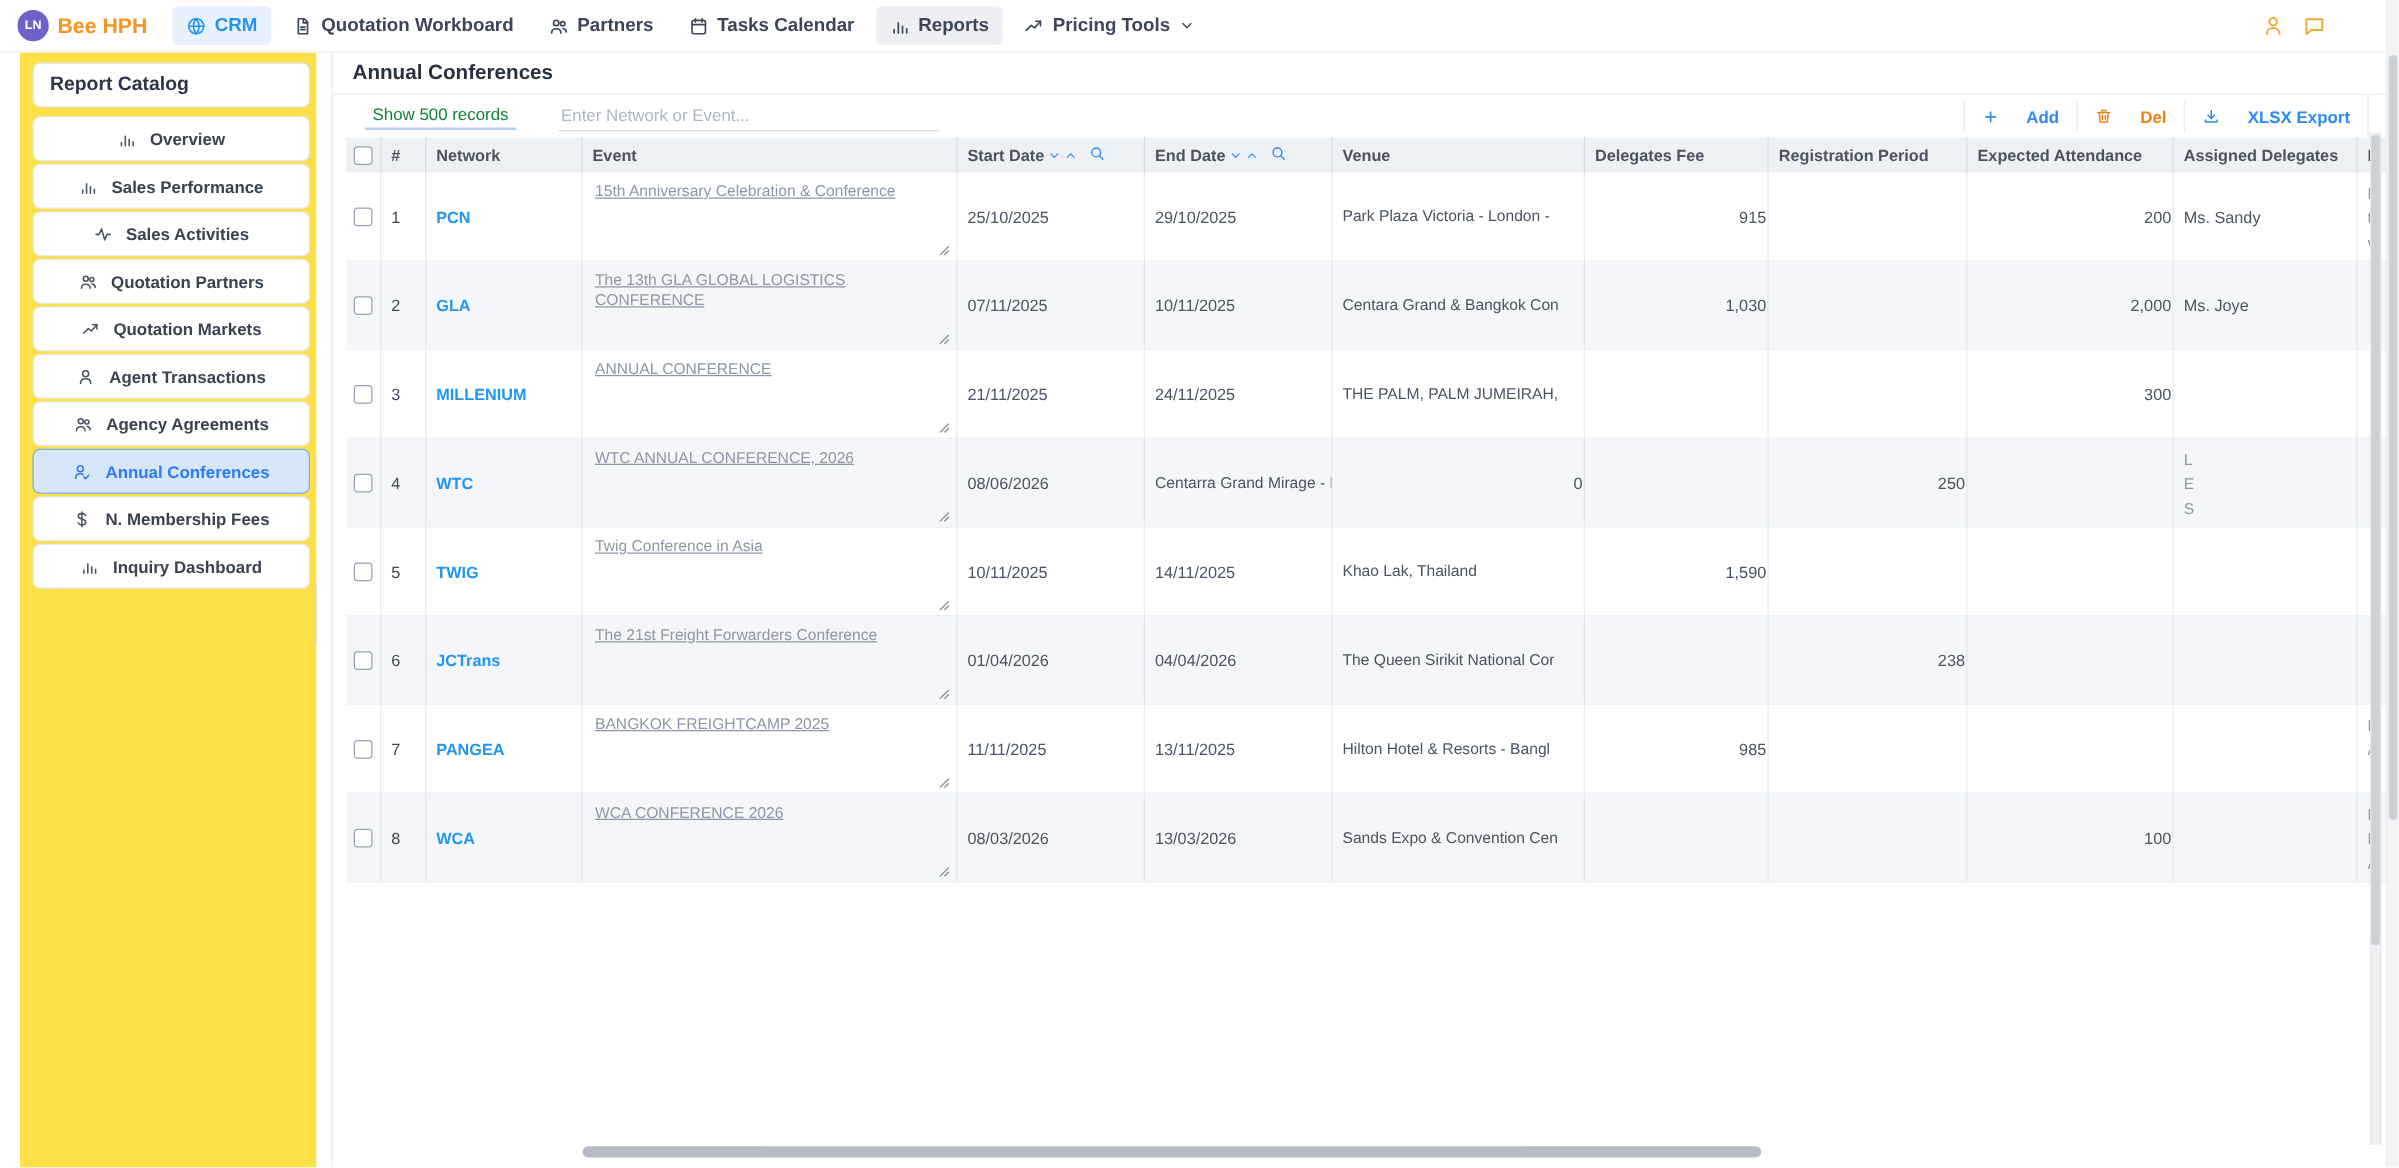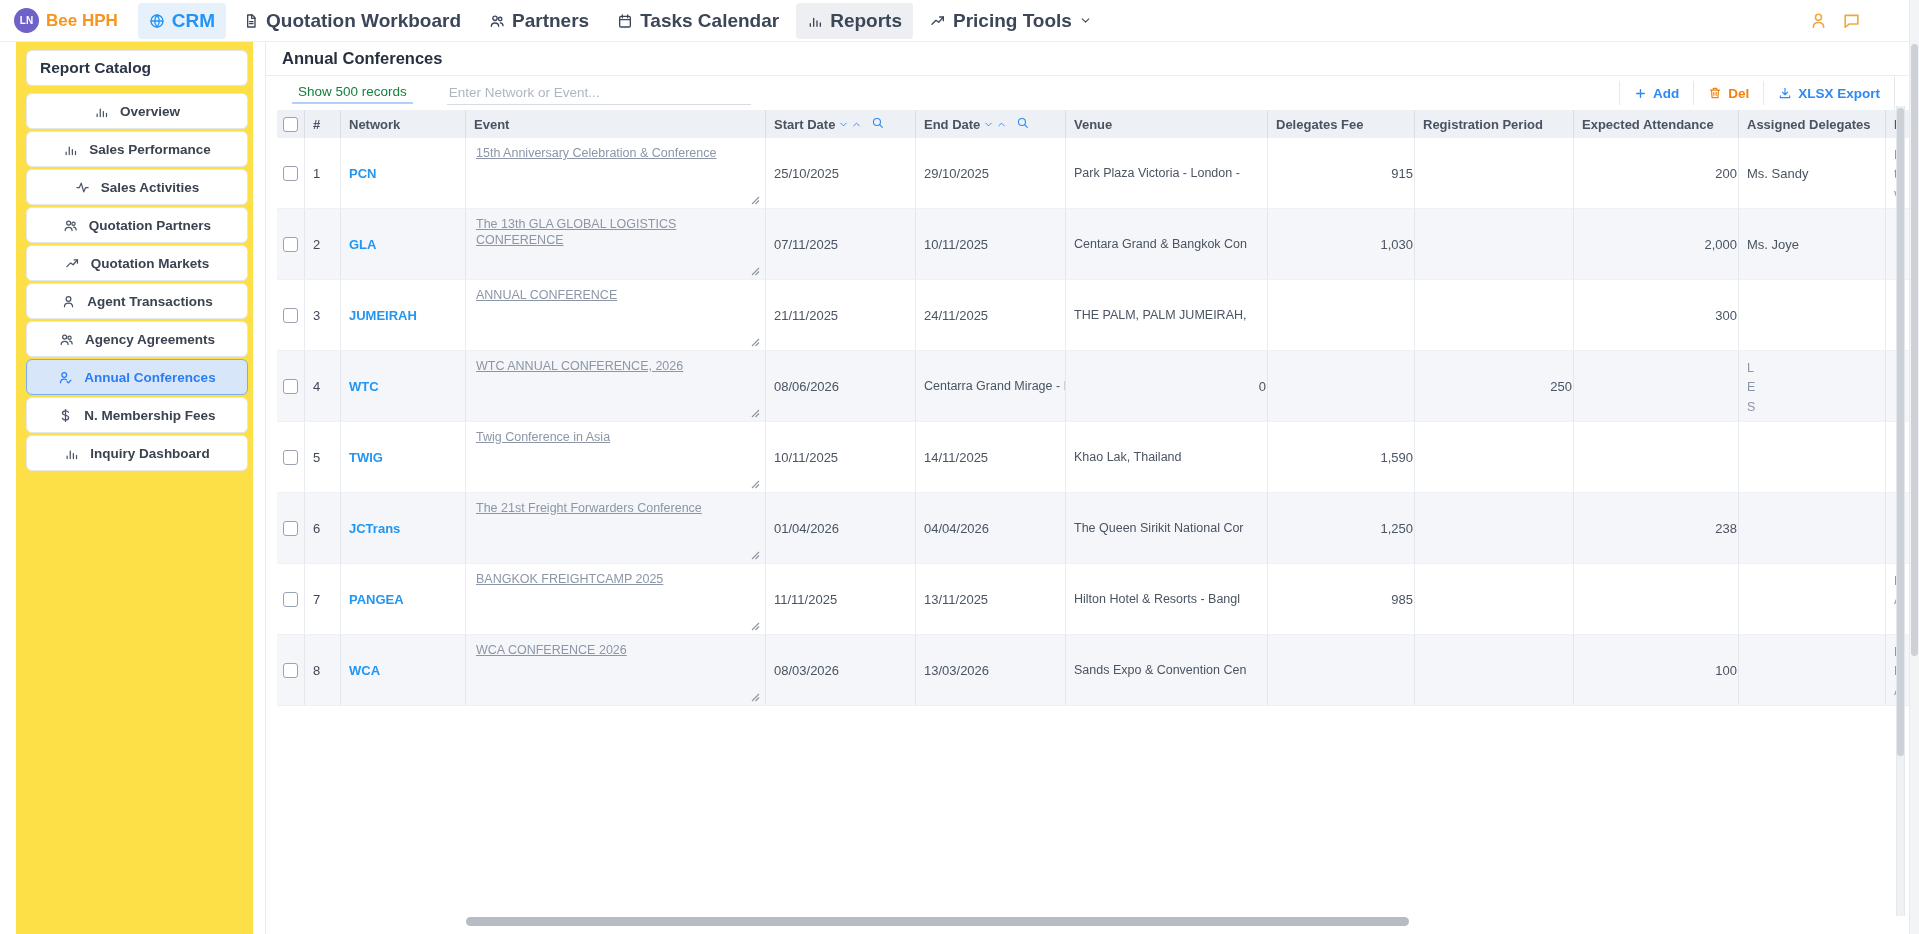--- a/index.html
+++ b/index.html
@@ -9,21 +9,21 @@
     -webkit-font-smoothing:antialiased;
   }
   
   .topnav{position:absolute;top:0;left:0;right:10px;height:42px;background:#fff;
     display:flex;align-items:center;padding:0 14px;gap:4px;border-bottom:1px solid #eceef2;z-index:5;box-sizing:border-box;}
   .brand{display:flex;align-items:center;gap:7px;margin-right:16px;}
   .avatar{width:25px;height:25px;border-radius:50%;background:#6e61c8;color:#fff;font-size:10px;
     font-weight:bold;display:flex;align-items:center;justify-content:center;}
   .brand-name{font-size:17px;font-weight:800;color:#f7941d;white-space:nowrap;}
   .nav-item{display:flex;align-items:center;gap:7px;padding:7px 11px;border-radius:4px;
-    font-size:19px;font-weight:700;color:#3c4659;cursor:pointer;white-space:nowrap;}
+    font-size:15px;font-weight:700;color:#3c4659;cursor:pointer;white-space:nowrap;}
   .nav-item .icon{display:flex;color:#3c4659;}
   .nav-item.primary{color:#2494f4;background:#e7f1fc;}
   .nav-item.primary .icon{color:#2494f4;}
   .nav-item.selected{background:#edeff3;}
   .nav-right{margin-left:auto;display:flex;align-items:center;gap:14px;color:#f3a63c;margin-right:34px;}
   .nav-right .icon{display:flex;cursor:pointer;}
   
   .sidebar{position:absolute;top:42px;left:16px;width:242px;bottom:0;background:#fde047;
     padding:8px 10px;box-sizing:border-box;}
   .catalog-title{background:#fff;border:1px solid #e0e4e9;border-radius:6px;padding:8px 13px;
@@ -41,21 +41,21 @@
     overflow:hidden;}
   .page-title{height:33px;display:flex;align-items:center;padding:0 16px;font-size:16.5px;
     font-weight:800;color:#27303f;border-bottom:1px solid #eaedf1;}
   .toolbar{height:34px;display:flex;align-items:center;padding:0 14px;}
   .show-records{font-size:13.5px;font-weight:400;color:#15803d;margin-left:12px;
     border-bottom:2px solid #b3d0fa;padding:2px 6px 3px;cursor:pointer;white-space:nowrap;}
   .search-input{margin-left:34px;width:300px;border:none;outline:none;border-bottom:1px solid #d8dce2;
     font-size:13.5px;padding:4px 2px;color:#3a4354;background:transparent;font-family:inherit;}
   .search-input::placeholder{color:#aeb6c2;}
   .toolbar-actions{margin-left:auto;display:flex;align-items:center;height:100%;border-right:1px solid #e5e8ed;}
-  .action-btn{display:flex;align-items:center;gap:6px;font-size:13.5px;font-weight:700;
+  .action-btn{display:flex;align-items:center;gap:22px;font-size:13.5px;font-weight:700;
     padding:0 14px;height:24px;border-left:1px solid #e5e8ed;cursor:pointer;white-space:nowrap;}
   .action-btn .icon{display:flex;}
   .btn-blue{color:#2f89f5;}
   .btn-orange{color:#ef8212;}
   
   .grid{--cols:28px 36px 125px 300px 150px 150px 202px 147px 159px 165px 147px 60px;
     margin-left:11px;width:1669px;position:relative;}
   .grid-header{display:grid;grid-template-columns:var(--cols);background:#edf0f4;height:28px;}
   .hcell{display:flex;align-items:center;padding:0 8px;font-size:13px;font-weight:700;color:#4a5361;
     border-right:1px solid #dadee4;white-space:nowrap;overflow:hidden;box-sizing:border-box;}
@@ -423,21 +423,21 @@
             <div class="cell"></div>
             <div class="cell right">2,000</div>
             <div class="cell">Ms. Joye</div>
             <div class="cell notes"></div>
           </div>
           <div class="grid-row ">
             <div class="cell sel">
               <span class="checkbox"></span>
             </div>
             <div class="cell num">3</div>
-            <div class="cell network">JUMEIRAH</div>
+            <div class="cell network">MILLENIUM</div>
             <div class="cell event">
               <span>ANNUAL CONFERENCE</span>
               <span class="resize-handle"><svg width="9" height="9" viewBox="0 0 9 9" fill="none" stroke="currentColor" stroke-width="1.2">
                   <path d="M1 8L8 1M4.5 8L8 4.5"></path>
                 </svg></span>
             </div>
             <div class="cell">21/11/2025</div>
             <div class="cell">24/11/2025</div>
             <div class="cell venue">THE PALM, PALM JUMEIRAH,</div>
             <div class="cell right"></div>
@@ -495,21 +495,20 @@
             <div class="cell network">JCTrans</div>
             <div class="cell event">
               <span>The 21st Freight Forwarders Conference</span>
               <span class="resize-handle"><svg width="9" height="9" viewBox="0 0 9 9" fill="none" stroke="currentColor" stroke-width="1.2">
                   <path d="M1 8L8 1M4.5 8L8 4.5"></path>
                 </svg></span>
             </div>
             <div class="cell">01/04/2026</div>
             <div class="cell">04/04/2026</div>
             <div class="cell venue">The Queen Sirikit National Cor</div>
-            <div class="cell right">1,250</div>
             <div class="cell"></div>
             <div class="cell right">238</div>
             <div class="cell"></div>
             <div class="cell notes"></div>
           </div>
           <div class="grid-row ">
             <div class="cell sel">
               <span class="checkbox"></span>
             </div>
             <div class="cell num">7</div>

